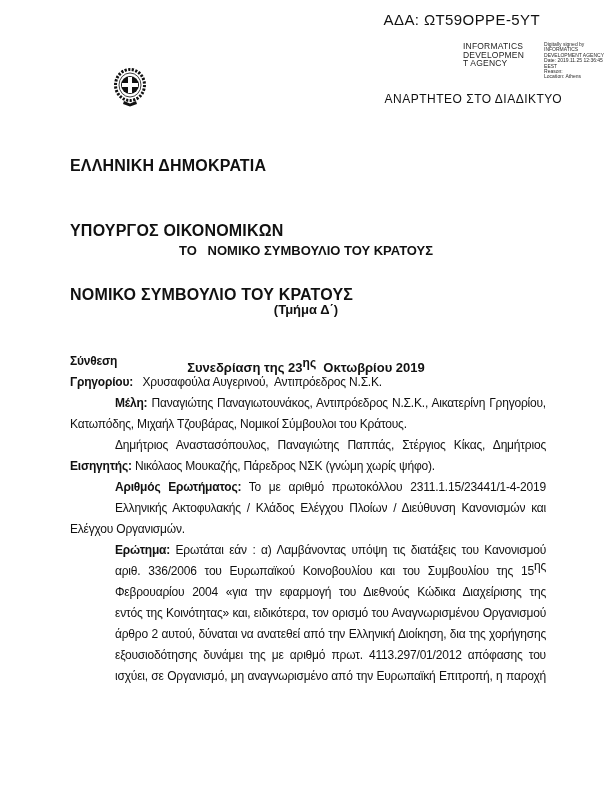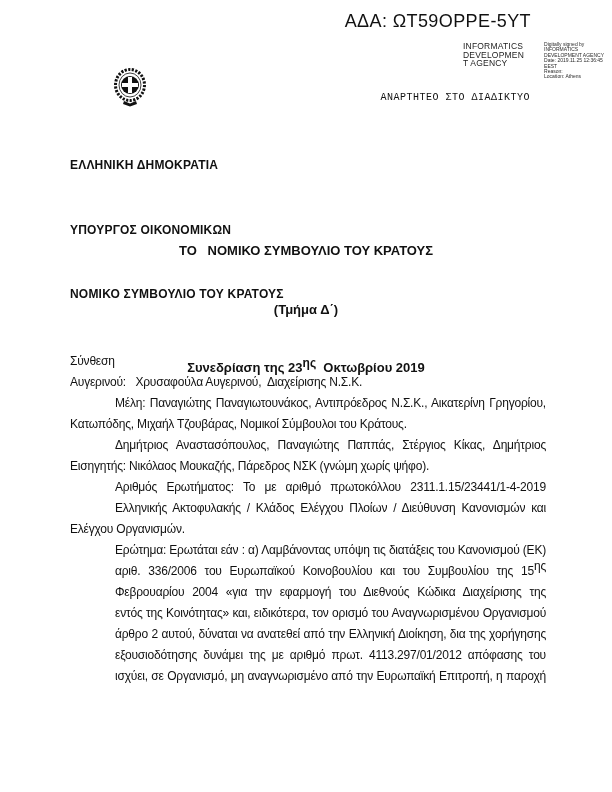--- a/index.html
+++ b/index.html
@@ -7,65 +7,65 @@
     position:relative;
     width:612px;height:792px;
     margin:0 auto;
     background:#ffffff;
     font-family:"Liberation Sans", sans-serif;
     color:#111111;
     overflow:hidden;
   }
   
   .ada{
-    position:absolute;top:11px;right:81px;
-    font-size:18px;letter-spacing:.4px;white-space:pre;
+    position:absolute;top:11px;right:72px;
+    font-size:15px;letter-spacing:.4px;white-space:pre;
   }
   
   .sig{
     position:absolute;top:42px;left:463px;width:150px;
     display:flex;gap:20px;align-items:flex-start;
   }
   .sig-agency{
     font-size:8.5px;line-height:8.5px;letter-spacing:.2px;
     color:#1c1c1c;width:64px;white-space:pre;
   }
   .sig-details{
     font-size:5px;line-height:5.4px;color:#2a2a2a;width:80px;
     letter-spacing:0;
   }
   
   .post-note{
-    position:absolute;top:92px;right:82px;
-    font-size:10px;letter-spacing:.5px;white-space:pre;font-family:Liberation Mono, monospace;
+    position:absolute;top:92px;right:50px;
+    font-size:12px;letter-spacing:.5px;white-space:pre;
   }
   
   .emblem{position:absolute;top:68px;left:112px;width:36px;height:40px;}
   
   .hdr{
     position:absolute;top:112px;left:70px;
-    font-weight:bold;font-size:12px;line-height:21.5px;
+    font-weight:bold;font-size:16px;line-height:21.5px;
     letter-spacing:.2px;white-space:pre;
   }
   
   .titles{
     position:absolute;top:213px;left:0;width:612px;
     text-align:center;font-weight:bold;font-size:13px;
     white-space:pre;
   }
   .titles .t{height:28.5px;}
   
   .bodytext{
     position:absolute;top:351px;left:70px;width:476px;
     font-size:12px;letter-spacing:-0.2px;
   }
   .bline{height:21px;line-height:20px;overflow:hidden;}
   .bline.j{text-align:justify;text-align-last:justify;padding-left:45px;}
   .bline.n{white-space:pre;text-align:left;}
-  .lbl{font-weight:normal;}
+  .lbl{font-weight:bold;}
   sup{font-size:12px;line-height:0;vertical-align:super;}
 </style>
 </head>
 <body>
 
 <div class="page">
 
   <div class="ada">ΑΔΑ: ΩΤ59ΟΡΡΕ-5ΥΤ</div>
 
   <div class="sig">
@@ -101,21 +101,21 @@
   </div>
 
   <div class="titles">
     <div class="t">ΤΟ   ΝΟΜΙΚΟ ΣΥΜΒΟΥΛΙΟ ΤΟΥ ΚΡΑΤΟΥΣ</div>
     <div class="t">(Τμήμα Δ΄)</div>
     <div class="t"><span>Συνεδρίαση της 23</span><sup>ης</sup><span>  Οκτωβρίου 2019</span></div>
   </div>
 
   <div class="bodytext">
       <div class="bline n"><span class="lbl">Σύνθεση</span><span></span></div>
-      <div class="bline n"><span class="lbl">Αυγερινού:</span><span>   Χρυσαφούλα Αυγερινού,  Διαχείρισης Ν.Σ.Κ.</span></div>
+      <div class="bline n"><span class="lbl">Γρηγορίου:</span><span>   Χρυσαφούλα Αυγερινού,  Αντιπρόεδρος Ν.Σ.Κ.</span></div>
       <div class="bline j"><span class="lbl">Μέλη:</span><span> Παναγιώτης Παναγιωτουνάκος, Αντιπρόεδρος Ν.Σ.Κ., Αικατερίνη Γρηγορίου,</span></div>
       <div class="bline n"><span>Κατωπόδης, Μιχαήλ Τζουβάρας, Νομικοί Σύμβουλοι του Κράτους.</span></div>
       <div class="bline j"><span>Δημήτριος Αναστασόπουλος, Παναγιώτης Παππάς, Στέργιος Κίκας, Δημήτριος</span></div>
       <div class="bline n"><span class="lbl">Εισηγητής:</span><span> Νικόλαος Μουκαζής, Πάρεδρος ΝΣΚ (γνώμη χωρίς ψήφο).</span></div>
       <div class="bline j"><span class="lbl">Αριθμός Ερωτήματος:</span><span> Το με αριθμό πρωτοκόλλου 2311.1.15/23441/1-4-2019 έγγραφο</span></div>
       <div class="bline j"><span>Ελληνικής Ακτοφυλακής / Κλάδος Ελέγχου Πλοίων / Διεύθυνση Κανονισμών και</span></div>
       <div class="bline n"><span>Ελέγχου Οργανισμών.</span></div>
       <div class="bline j"><span class="lbl">Ερώτημα:</span><span> Ερωτάται εάν : α) Λαμβάνοντας υπόψη τις διατάξεις του Κανονισμού (ΕΚ)</span></div>
       <div class="bline j"><span>αριθ. 336/2006 του Ευρωπαϊκού Κοινοβουλίου και του Συμβουλίου της 15</span><sup>ης</sup></div>
       <div class="bline j"><span>Φεβρουαρίου 2004 «για την εφαρμογή του Διεθνούς Κώδικα Διαχείρισης της Ασφάλειας</span></div>

